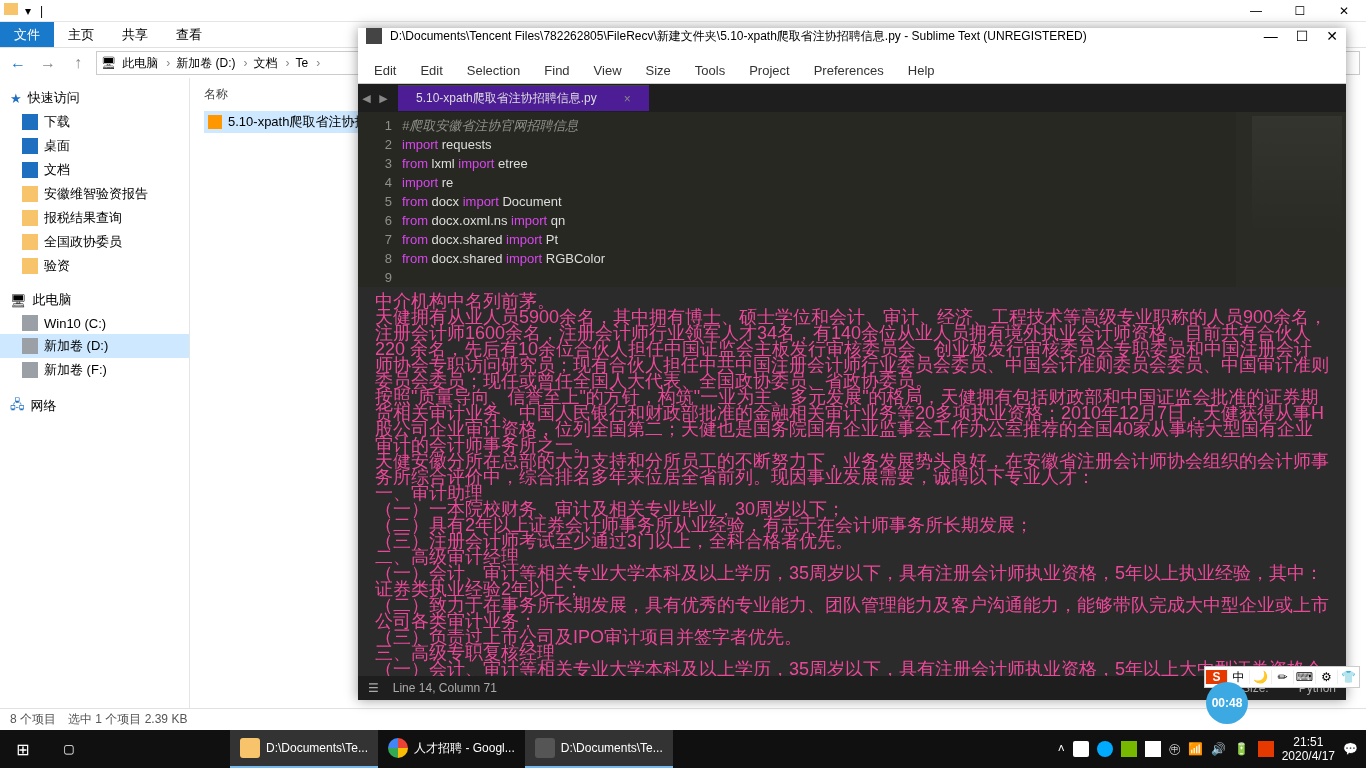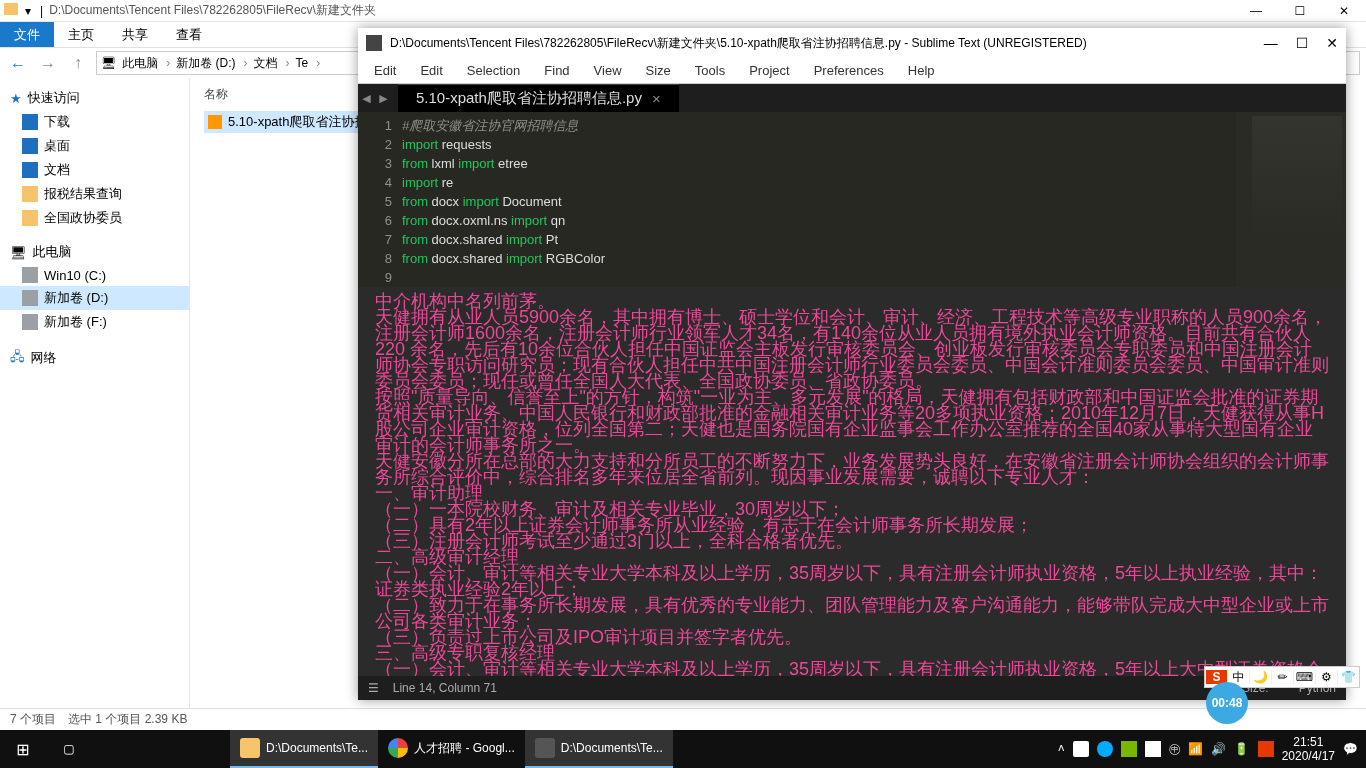--- a/index.html
+++ b/index.html
@@ -28,35 +28,35 @@
 .exp-nav .item.header{padding-left:10px;}
 .exp-nav .item.sel{background:#cde8ff;}
 .exp-nav .ico{width:16px;height:16px;display:inline-block;}
 .exp-list{flex:1;padding:8px 14px;}
 .exp-list .colhead{font-size:12px;color:#444;padding-bottom:8px;}
 .exp-list .file{display:flex;align-items:center;gap:6px;font-size:13px;background:#cde8ff;padding:2px 4px;width:fit-content;}
 .exp-status{position:absolute;bottom:0;left:0;height:22px;width:100%;border-top:1px solid #e1e1e1;font-size:12px;display:flex;align-items:center;gap:12px;padding:0 10px;color:#555;}
 
 
 .sublime{position:absolute;top:28px;left:358px;width:988px;height:672px;background:#383838;color:#ddd;display:flex;flex-direction:column;box-shadow:0 0 12px rgba(0,0,0,0.4);}
-.st-title{display:flex;align-items:center;height:30px;background:#fff;color:#000;font-size:12px;padding:0 8px;}
+.st-title{display:flex;align-items:flex-start;height:30px;background:#fff;color:#000;font-size:12px;padding:0 8px;}
 .st-title .ico{width:16px;height:16px;background:#444;margin-right:8px;}
 .st-title .winbtns{margin-left:auto;display:flex;gap:18px;font-size:14px;}
 .st-menu{display:flex;gap:4px;height:26px;background:#fff;color:#333;font-size:13px;align-items:center;padding:0 6px;border-bottom:1px solid #ccc;}
 .st-menu span{padding:2px 10px;}
 .st-tabs{display:flex;align-items:center;height:28px;background:#1e1e1e;}
 .st-tabs .arrows{width:34px;display:flex;justify-content:space-around;color:#888;font-size:11px;}
-.st-tabs .tab{background:#000000;padding:4px 18px;font-size:15px;display:flex;align-items:center;gap:10px;margin-left:6px;border-top:1px solid #444;}
+.st-tabs .tab{background:#4c1d95;padding:4px 18px;font-size:12px;display:flex;align-items:center;gap:27px;margin-left:6px;border-top:1px solid #444;}
 .st-tabs .tab .close{color:#888;}
 .st-code{display:flex;background:#272822;height:175px;position:relative;}
 .st-gutter{width:44px;text-align:right;padding:4px 10px 4px 0;color:#8f908a;font-size:13px;font-family:Consolas,monospace;line-height:19px;}
 .st-src{flex:1;padding:4px 0;font-size:13px;font-family:Consolas,monospace;line-height:19px;white-space:pre;}
 .st-minimap{width:110px;background:#2a2b25;position:relative;}
 .st-minimap .mm{position:absolute;top:4px;right:4px;width:90px;height:120px;background:linear-gradient(#3a3b35,#2a2b25);opacity:0.6;}
-.kw{color:#22c55e;}.cmt{color:#8f908a;font-style:italic;}
+.kw{color:#d946ef;}.cmt{color:#8f908a;font-style:italic;}
 .st-output{flex:1;background:#2b2b2b;color:#ec4899;font-size:18px;line-height:16px;padding:6px 17px;overflow:hidden;font-family:"Microsoft YaHei",sans-serif;}
 .st-status{height:24px;background:#1e1e1e;color:#aaa;font-size:12px;display:flex;align-items:center;padding:0 10px;}
 .st-status .right{margin-left:auto;display:flex;gap:30px;}
 
 
 .taskbar{position:absolute;bottom:0;left:0;width:1366px;height:38px;background:#101010;display:flex;align-items:center;color:#fff;font-size:12px;}
 .taskbar .tbtn{width:46px;height:38px;display:flex;align-items:center;justify-content:center;}
 .taskbar .tbtn.start{color:#fff;font-size:16px;}
 .taskbar .app{height:38px;display:flex;align-items:center;padding:0 10px;gap:6px;border-bottom:2px solid transparent;}
 .taskbar .app.active{background:#333;border-bottom-color:#76b9ed;}
@@ -76,21 +76,20 @@
 </head>
 <body>
 
 <div class="explorer">
   <div class="exp-title">
     <div class="qat">
       <span style="background:#f7c36b;width:14px;height:12px;"></span>
       <span>▾</span>
     </div>
     <span>|</span>
-    <span class="path">D:\Documents\Tencent Files\782262805\FileRecv\新建文件夹</span>
     <div class="winbtns">
       <span>—</span>
       <span>☐</span>
       <span>✕</span>
     </div>
   </div>
   <div class="exp-ribbon">
     <div class="tab active">文件</div>
     <div class="tab">主页</div>
     <div class="tab">共享</div>
@@ -122,25 +121,33 @@
           <div class="item">
             <span class="ico" style="background:#1f6fc0"></span>
             <span>桌面</span>
           </div>
           <div class="item">
             <span class="ico" style="background:#1f6fc0"></span>
             <span>文档</span>
           </div>
           <div class="item">
             <span class="ico" style="background:#f7c36b"></span>
+            <span>安徽维智验资报告</span>
+          </div>
+          <div class="item">
+            <span class="ico" style="background:#f7c36b"></span>
             <span>报税结果查询</span>
           </div>
           <div class="item">
             <span class="ico" style="background:#f7c36b"></span>
             <span>全国政协委员</span>
+          </div>
+          <div class="item">
+            <span class="ico" style="background:#f7c36b"></span>
+            <span>验资</span>
           </div>
         </div>
       <div style="height:10px"></div>
       <div class="item header">
           <span>🖥</span>
           <span>此电脑</span>
         </div>
       <div id="drivelist">
           <div class="item">
             <span class="ico" style="background:#9aa0a6"></span>
@@ -163,21 +170,21 @@
     </div>
     <div class="exp-list">
       <div class="colhead">名称</div>
       <div class="file">
         <span style="width:14px;height:14px;background:#ff9800;"></span>
         <span>5.10-xpath爬取省注协招</span>
       </div>
     </div>
   </div>
   <div class="exp-status">
-    <span>7 个项目</span>
+    <span>8 个项目</span>
     <span>选中 1 个项目  2.39 KB</span>
   </div>
 </div>
 
 <div class="sublime">
   <div class="st-title">
     <span class="ico"></span>
     <span>D:\Documents\Tencent Files\782262805\FileRecv\新建文件夹\5.10-xpath爬取省注协招聘信息.py - Sublime Text (UNREGISTERED)</span>
     <div class="winbtns">
       <span>—</span>

